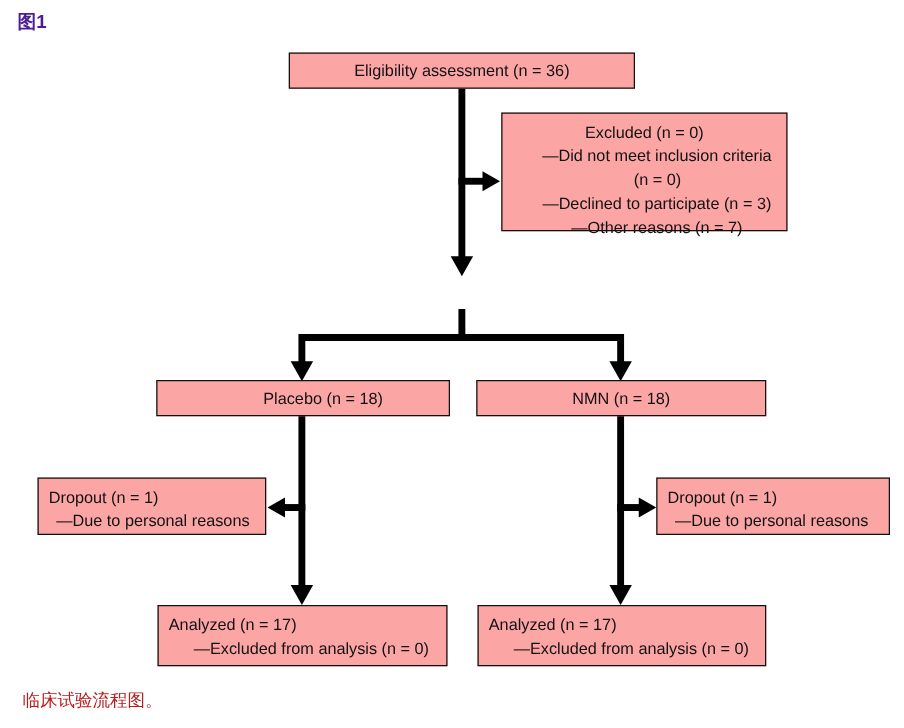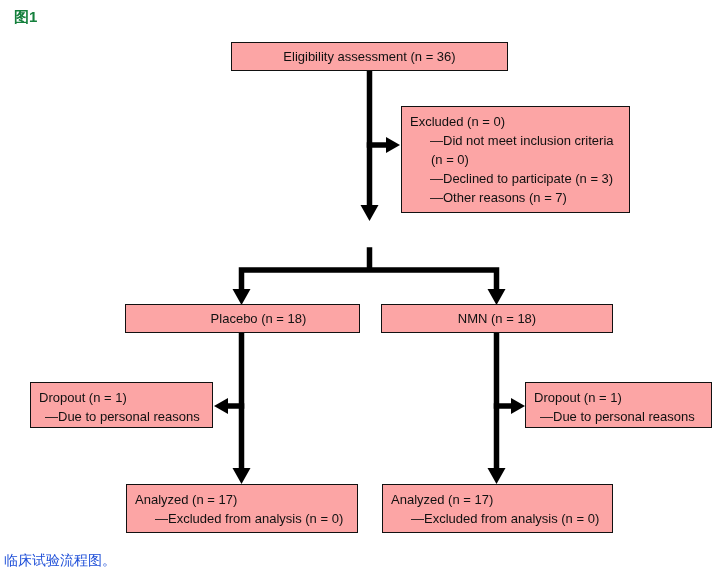--- a/index.html
+++ b/index.html
@@ -15,28 +15,28 @@
     font-family: "Liberation Sans", "DejaVu Sans", sans-serif;
     color: #111111;
     overflow: hidden;
   }
   .fig-label {
     position: absolute;
     left: 14px;
     top: 8px;
     font-size: 15px;
     font-weight: bold;
-    color: #15803d;
+    color: #4c1d95;
   }
   .caption {
     position: absolute;
-    left: 4px;
+    left: 18px;
     top: 552px;
     font-size: 14px;
-    color: #1d4ed8;
+    color: #b91c1c;
     text-align: center;
   }
   .arrows {
     position: absolute;
     left: 0;
     top: 0;
     width: 723px;
     height: 582px;
     pointer-events: none;
   }
@@ -53,21 +53,21 @@
     display: flex;
     align-items: center;
     justify-content: center;
     text-align: center;
   }
   .box.multiline {
     padding: 5px 8px 4px 8px;
   }
   
   .b-eligibility { left: 231px; top: 42px;  width: 277px; height: 29px; }
-  .b-excluded    { left: 401px; top: 106px;  width: 229px; height: 107px; padding-top: 7px; }
+  .b-excluded    { left: 401px; top: 90px;  width: 229px; height: 95px; padding-top: 7px; text-align: center; }
   .b-randomized  { left: 231px; top: 222px; width: 274px; height: 28px; }
   .b-placebo     { left: 125px; top: 304px; width: 235px; height: 29px; padding-left: 32px; }
   .b-nmn         { left: 381px; top: 304px; width: 232px; height: 29px; }
   .b-dropout-l   { left: 30px;  top: 382px; width: 183px; height: 46px; }
   .b-dropout-r   { left: 525px; top: 382px; width: 187px; height: 46px; }
   .b-analyzed-l  { left: 126px; top: 484px; width: 232px; height: 49px; }
   .b-analyzed-r  { left: 382px; top: 484px; width: 231px; height: 49px; }
   
   .indent-1 { margin-left: 20px; }
   .indent-2 { margin-left: 21px; }

